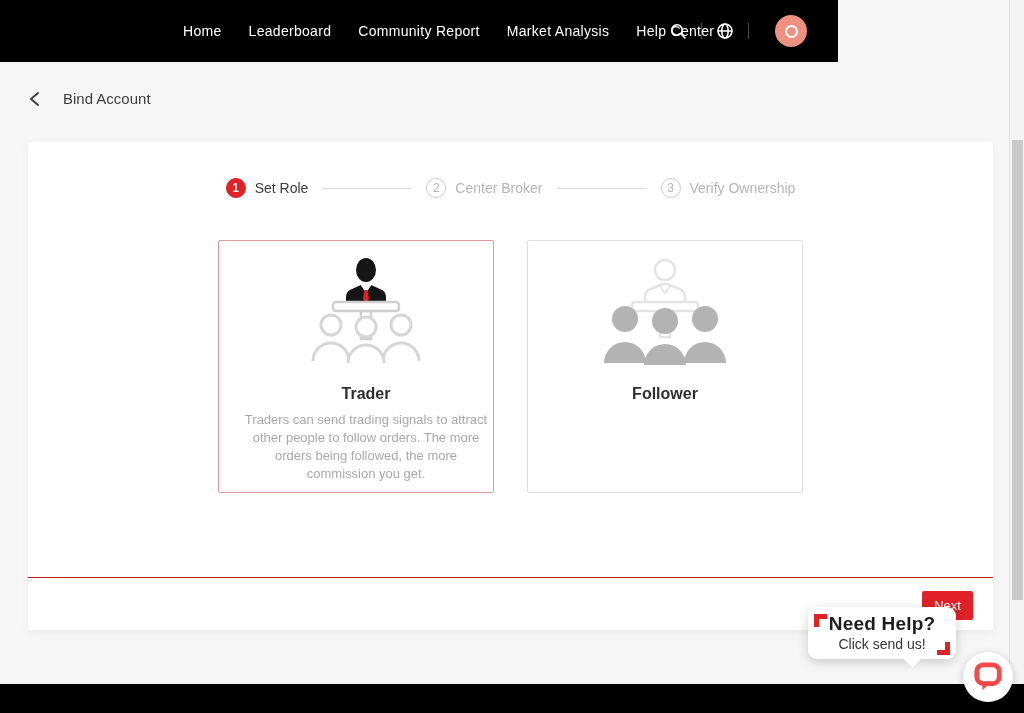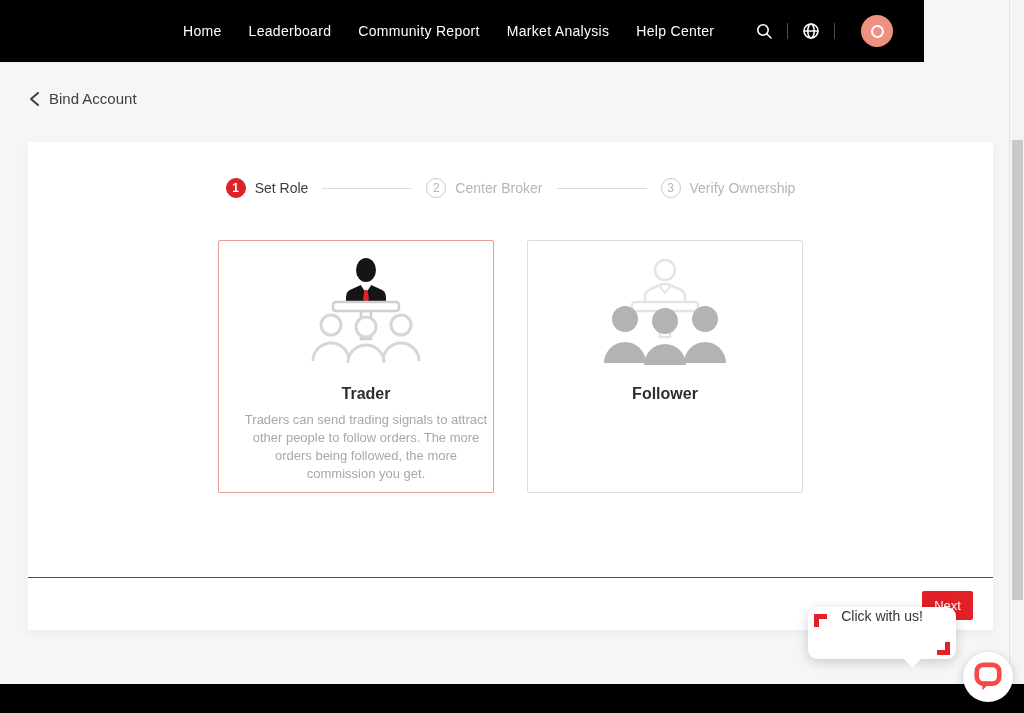--- a/index.html
+++ b/index.html
@@ -9,31 +9,31 @@
     --chat:#f64846;
     --inactive:#b5b5b5;
     --page_bg:#f6f6f6;
   }
   *{box-sizing:border-box; margin:0; padding:0;}
   html,body{width:1024px; height:713px; overflow:hidden;}
   body{font-family:"Liberation Sans", sans-serif; background:#fff;}
   .viewport{position:relative; width:1024px; height:713px; background:var(--page_bg); overflow:hidden;}
 
   
-  .topnav{position:absolute; left:0; top:0; width:924px; height:62px; background:#000; display:flex; align-items:center; z-index:10;}
+  .topnav{position:absolute; left:0; top:0; width:838px; height:62px; background:#000; display:flex; align-items:center; z-index:10;}
   .nav-items{display:flex; align-items:center; padding-left:183px;}
   .nav-item{color:#fff; font-size:14px; letter-spacing:.3px; margin-right:27px; cursor:pointer; white-space:nowrap;}
   .nav-right{position:absolute; right:31px; top:0; height:62px; display:flex; align-items:center;}
   .nav-icon{width:22px; height:22px; display:flex; align-items:center; justify-content:center; cursor:pointer;}
   .nav-divider{width:1px; height:16px; background:rgba(255,255,255,.3); margin:0 12px;}
   .avatar{width:32px; height:32px; border-radius:50%; background:var(--avatar); display:flex; align-items:center; justify-content:center; margin-left:14px; cursor:pointer;}
   .avatar-ring{width:13px; height:13px; border:2px solid #fff; border-radius:50%;}
 
   
-  .breadcrumb{position:absolute; left:29px; top:90px; display:flex; align-items:center; gap:9px; color:#3f3f3f; font-size:15px; font-weight:500; cursor:pointer; z-index:5;}
+  .breadcrumb{position:absolute; left:29px; top:90px; display:flex; align-items:center; gap:23px; color:#3f3f3f; font-size:15px; font-weight:500; cursor:pointer; z-index:5;}
 
   
   .card{position:absolute; left:28px; top:142px; width:965px; height:488px; background:#fff; border-radius:2px; box-shadow:0 3px 10px rgba(0,0,0,.05); z-index:5;}
   .stepper{display:flex; align-items:center; justify-content:center; padding-top:36px;}
   .step{display:flex; align-items:center; gap:9px;}
   .step-circle{width:20px; height:20px; border-radius:50%; display:flex; align-items:center; justify-content:center; font-size:12px; border:1px solid #ccc; color:var(--inactive); background:#fff;}
   .step.active .step-circle{background:var(--accent); border-color:var(--accent); color:#fff; font-weight:bold;}
   .step-label{font-size:14px; color:var(--inactive); white-space:nowrap;}
   .step.active .step-label{color:#3c3c3c;}
   .step-line{width:90px; height:1px; background:#dcdcdc; margin:0 14px;}
@@ -179,21 +179,22 @@
 
     </div>
 
     <div class="card-footer">
       <button class="next-btn">Next</button>
     </div>
   </main>
 
   <div class="help-tooltip">
     <span class="bracket tl"></span>
-    <div class="tt-sub">Click with us!</div>
+    <div class="tt-title">Need Help?</div>
+    <div class="tt-sub">Click send us!</div>
     <span class="bracket br"></span>
     <span class="tt-tail"></span>
   </div>
 
   <div class="chat-button">
     <svg width="30" height="32" viewBox="0 0 32 34">
       <rect class="chat-icon-rect" x="4" y="4" width="24" height="20" rx="7"></rect>
       <polygon class="chat-icon-tail" points="10,22 10,31 19,22"></polygon>
     </svg>
   </div>

